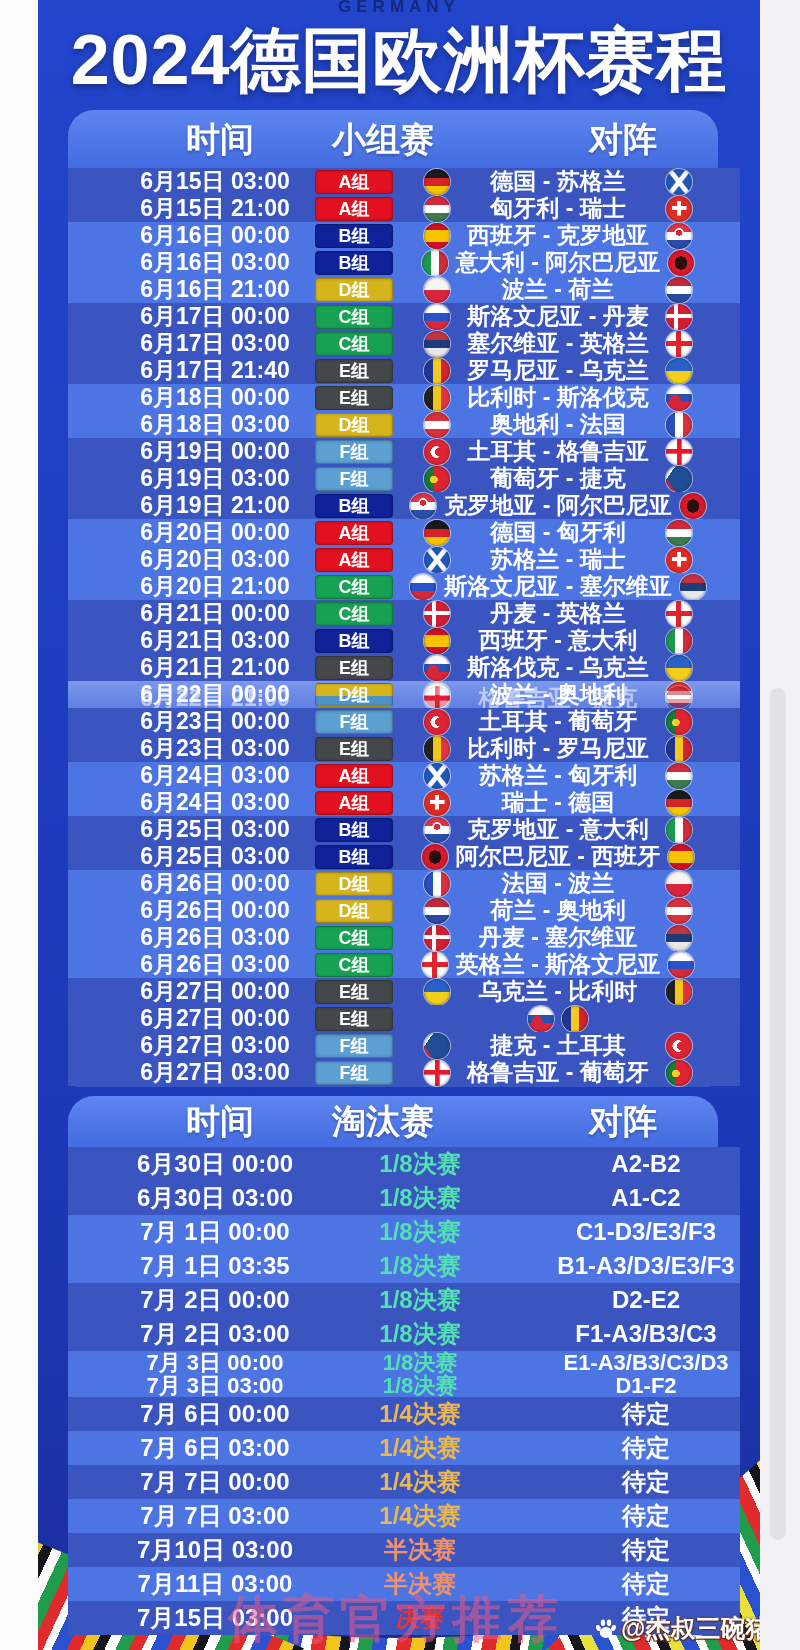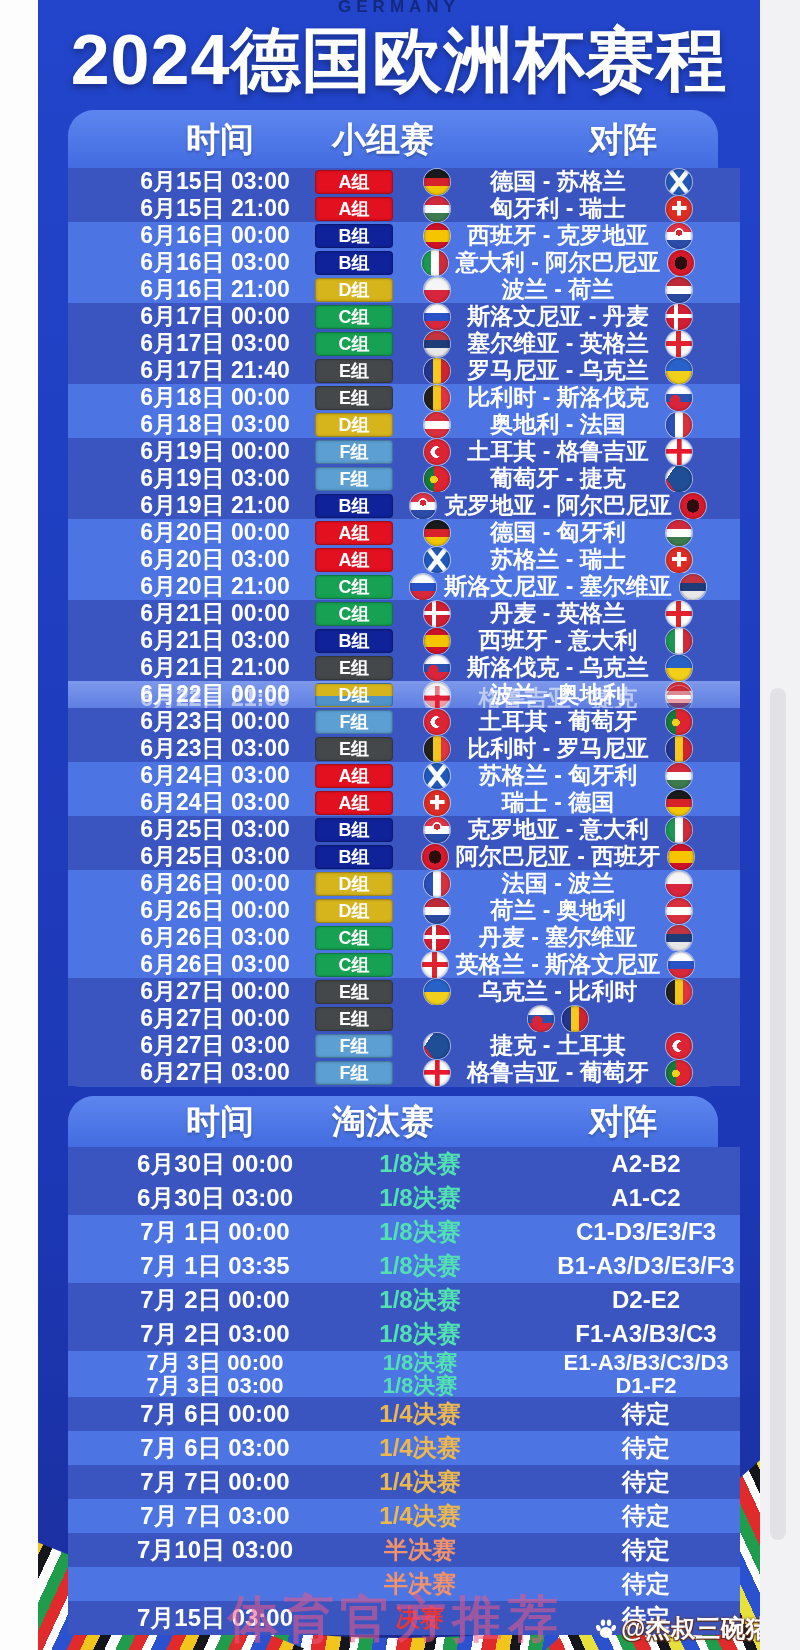--- a/index.html
+++ b/index.html
@@ -563,20 +563,21 @@
     <span class="c-vs">待定</span>
   </div>
 
   <div class="krow shade-a">
     <span class="c-date">7月10日 03:00</span>
     <span class="c-stage" style="color: rgb(242, 146, 106);">半决赛</span>
     <span class="c-vs">待定</span>
   </div>
 
   <div class="krow shade-b">
+    <span class="c-date">7月11日 03:00</span>
     <span class="c-stage" style="color: rgb(242, 146, 106);">半决赛</span>
     <span class="c-vs">待定</span>
   </div>
 
   <div class="krow shade-a">
     <span class="c-date">7月15日 03:00</span>
     <span class="c-stage" style="color: rgb(238, 51, 51);">决赛</span>
     <span class="c-vs">待定</span>
   </div>
 </div>

